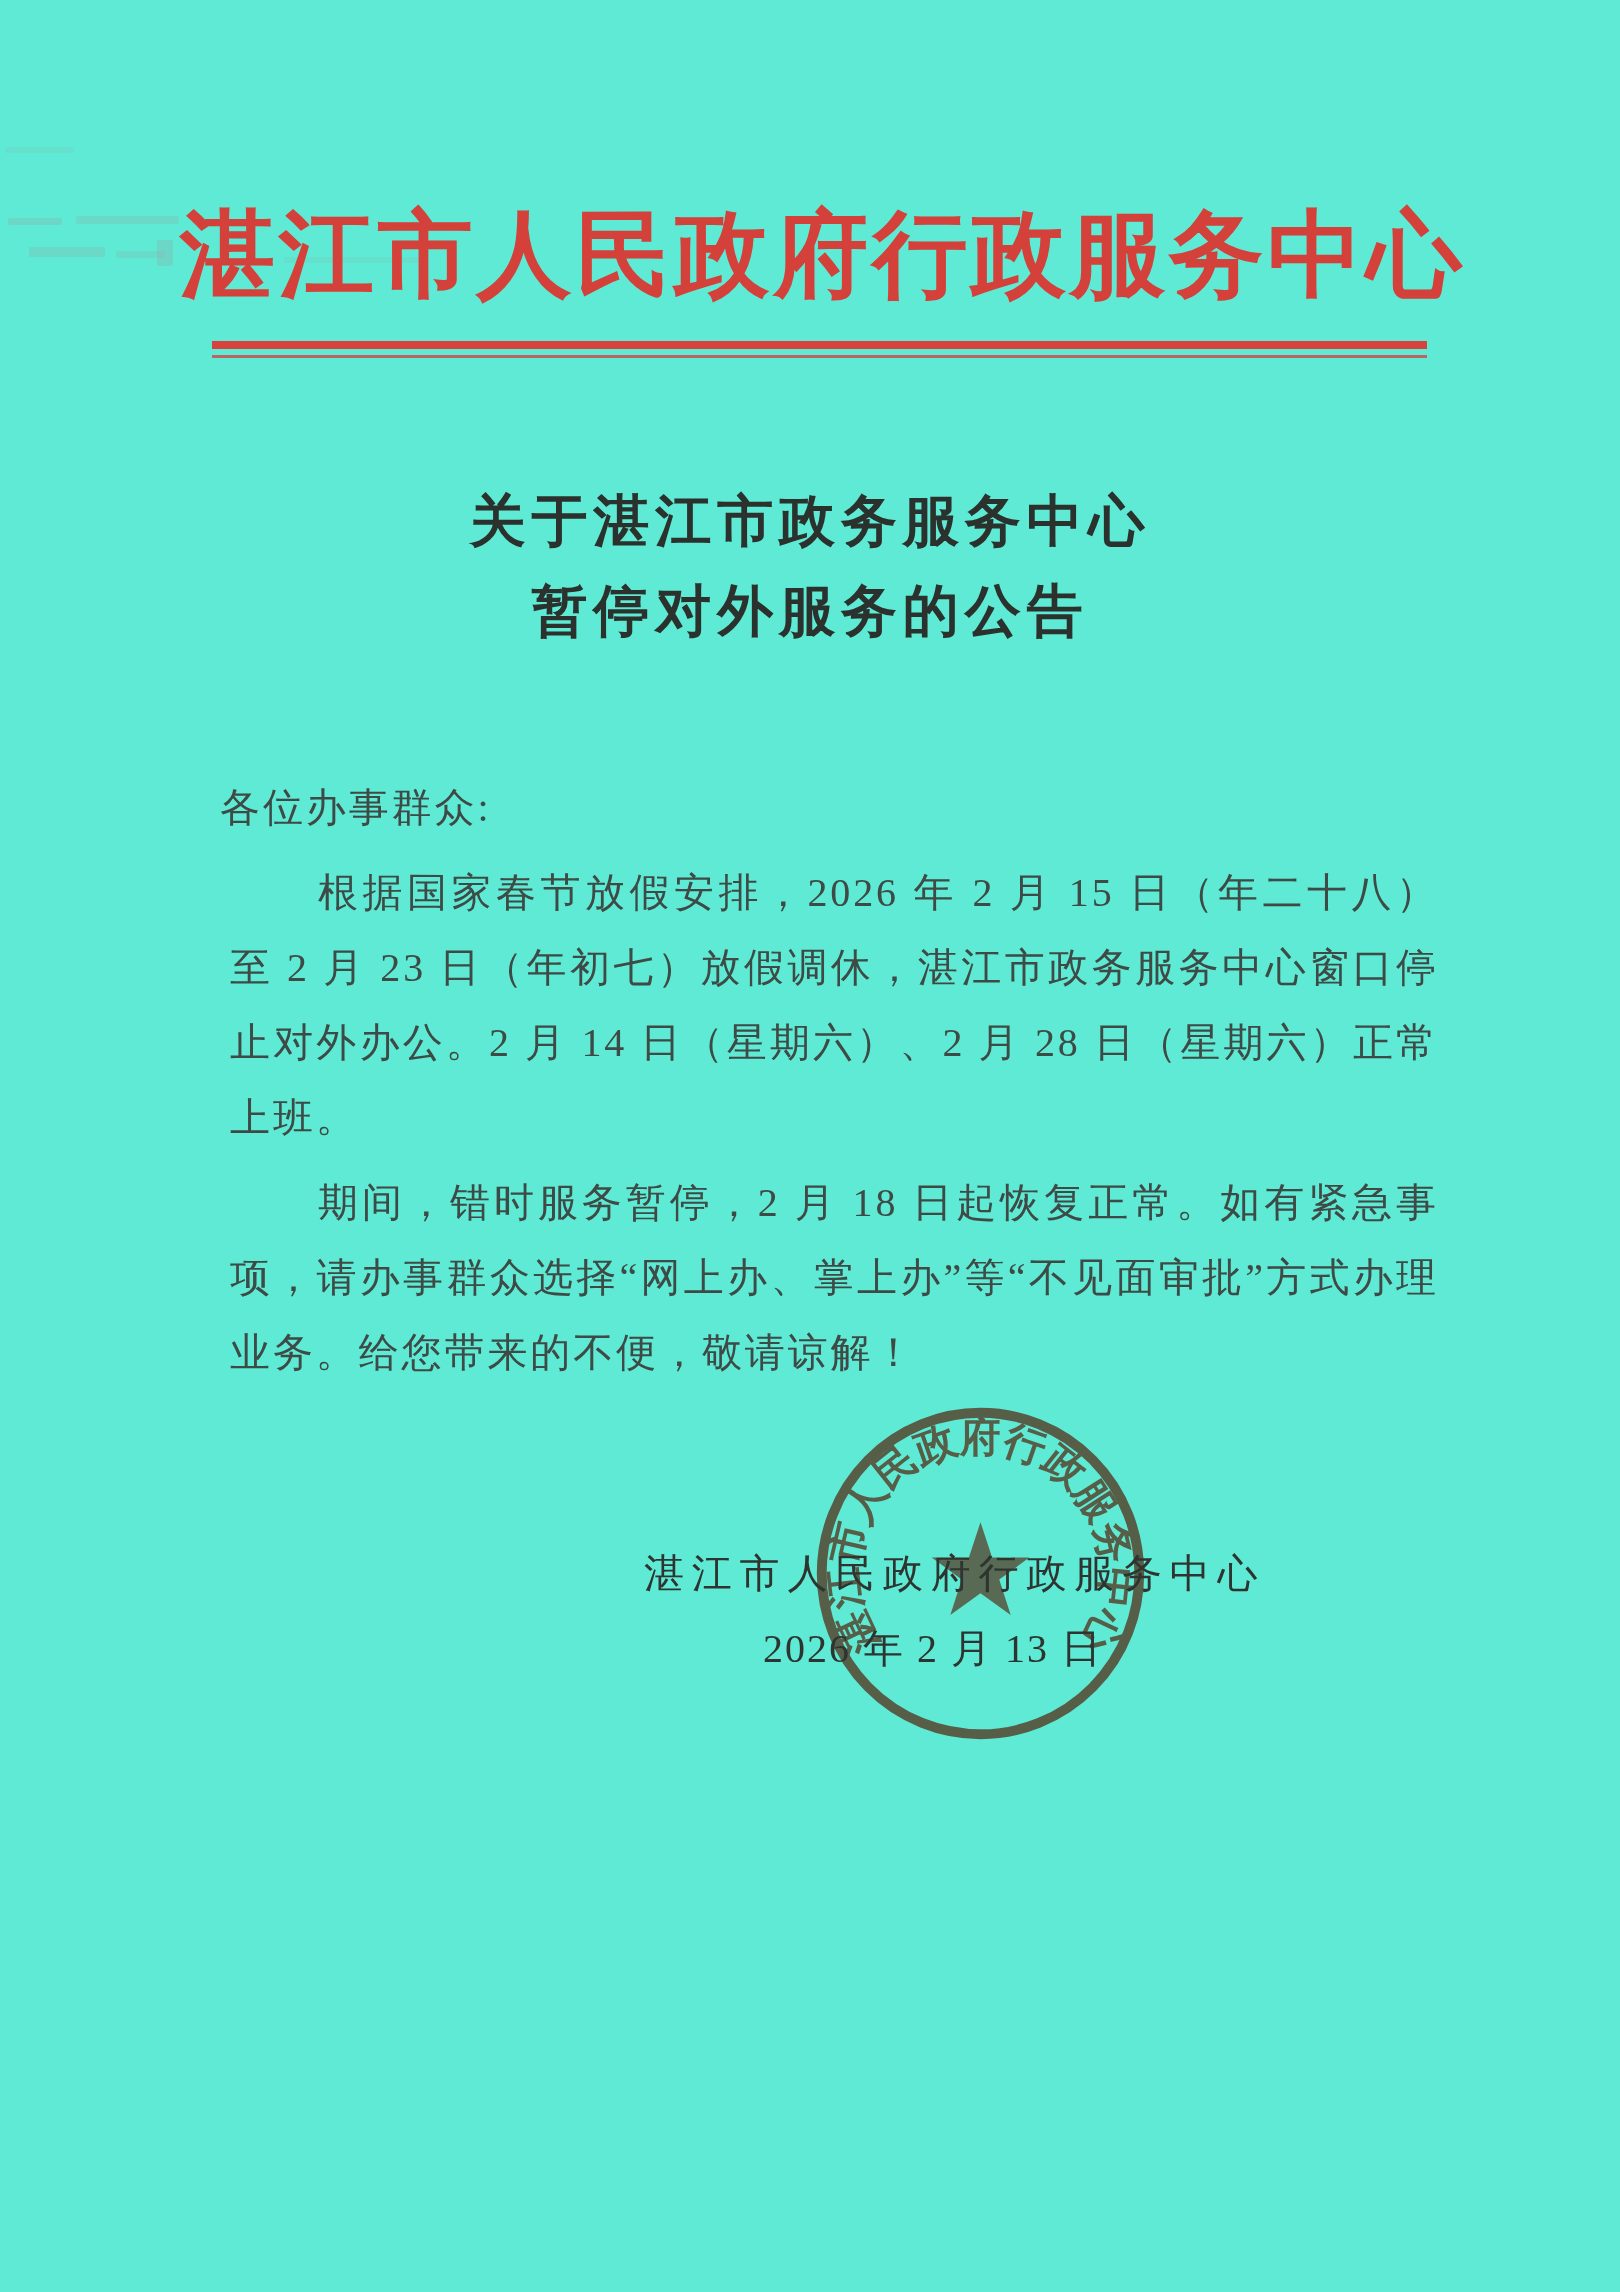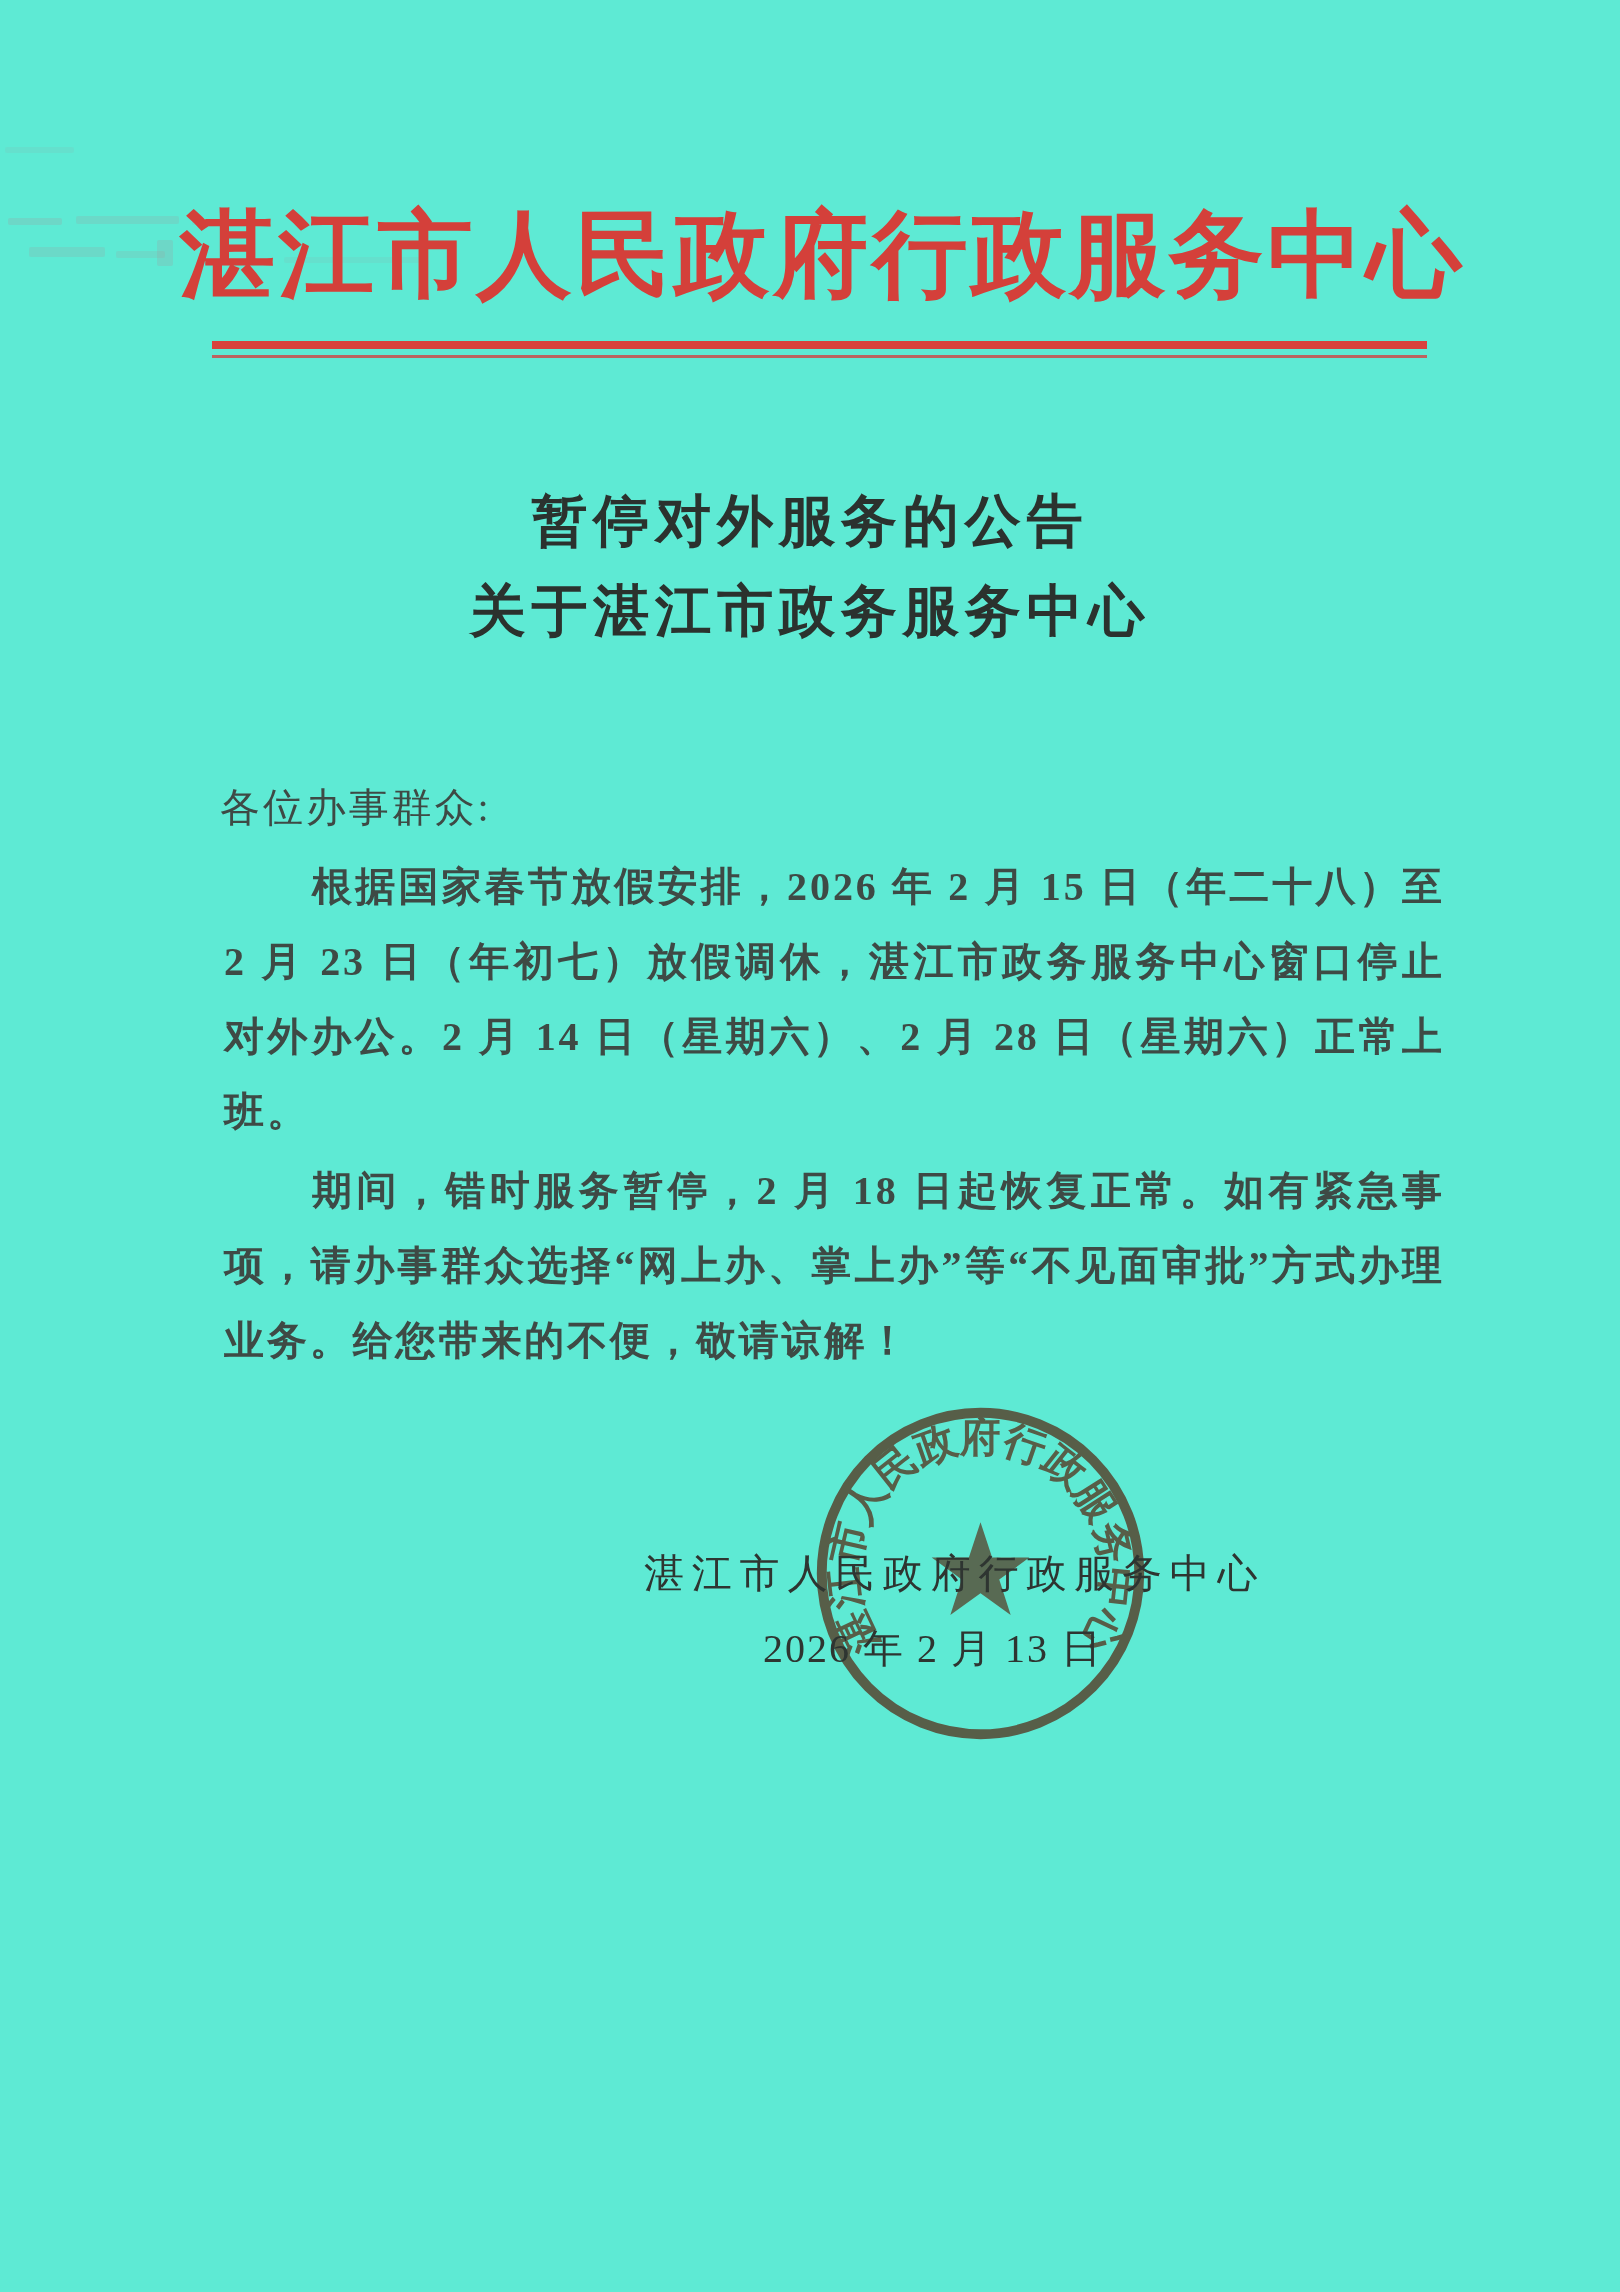--- a/index.html
+++ b/index.html
@@ -27,21 +27,21 @@
     position:absolute;top:476px;left:0;width:100%;
     text-align:center;font-size:56px;font-weight:bold;
     color:#2b322e;line-height:90px;letter-spacing:5.9px;z-index:2;
   }
   
   .body-text{
     position:absolute;left:220px;top:770px;width:1229px;
     font-size:40px;line-height:75px;color:#3e4a45;
     letter-spacing:2.9px;text-align:justify;z-index:2;
   }
-  .body-text p{margin:4px;text-indent:2.2em;font-weight:bold;}
+  .body-text p{margin:10px;text-indent:2.2em;}
   .salutation{text-indent:0;}
   
   .signature-org{
     position:absolute;left:644px;top:1546px;
     font-size:40px;color:#2e3531;letter-spacing:7.8px;
     white-space:nowrap;z-index:4;
   }
   .signature-date{
     position:absolute;left:763px;top:1621px;
     font-size:40px;color:#2e3531;letter-spacing:2px;
@@ -67,22 +67,22 @@
     <div class="artifact" style="left:29px;top:247px;width:76px;height:9.8px;opacity:.22"></div>
     <div class="artifact" style="left:116px;top:251px;width:49px;height:6.9px;opacity:.2"></div>
     <div class="artifact" style="left:157px;top:240px;width:15.7px;height:25.5px;opacity:.25"></div>
   </div>
 
   <div class="letterhead">湛江市人民政府行政服务中心</div>
   <div class="rule-thick"></div>
   <div class="rule-thin"></div>
 
   <div class="doc-title">
+    <div>关于湛江市政务服务中心</div>
     <div>暂停对外服务的公告</div>
-    <div>关于湛江市政务服务中心</div>
   </div>
 
   <div class="body-text">
     <div class="salutation">各位办事群众:</div>
     <p>根据国家春节放假安排，2026 年 2 月 15 日（年二十八）至 2 月 23 日（年初七）放假调休，湛江市政务服务中心窗口停止对外办公。2 月 14 日（星期六）、2 月 28 日（星期六）正常上班。</p>
     <p>期间，错时服务暂停，2 月 18 日起恢复正常。如有紧急事项，请办事群众选择“网上办、掌上办”等“不见面审批”方式办理业务。给您带来的不便，敬请谅解！</p>
   </div>
 
   <div class="signature-org">湛江市人民政府行政服务中心</div>
   <div class="signature-date">2026 年 2 月 13 日</div>

